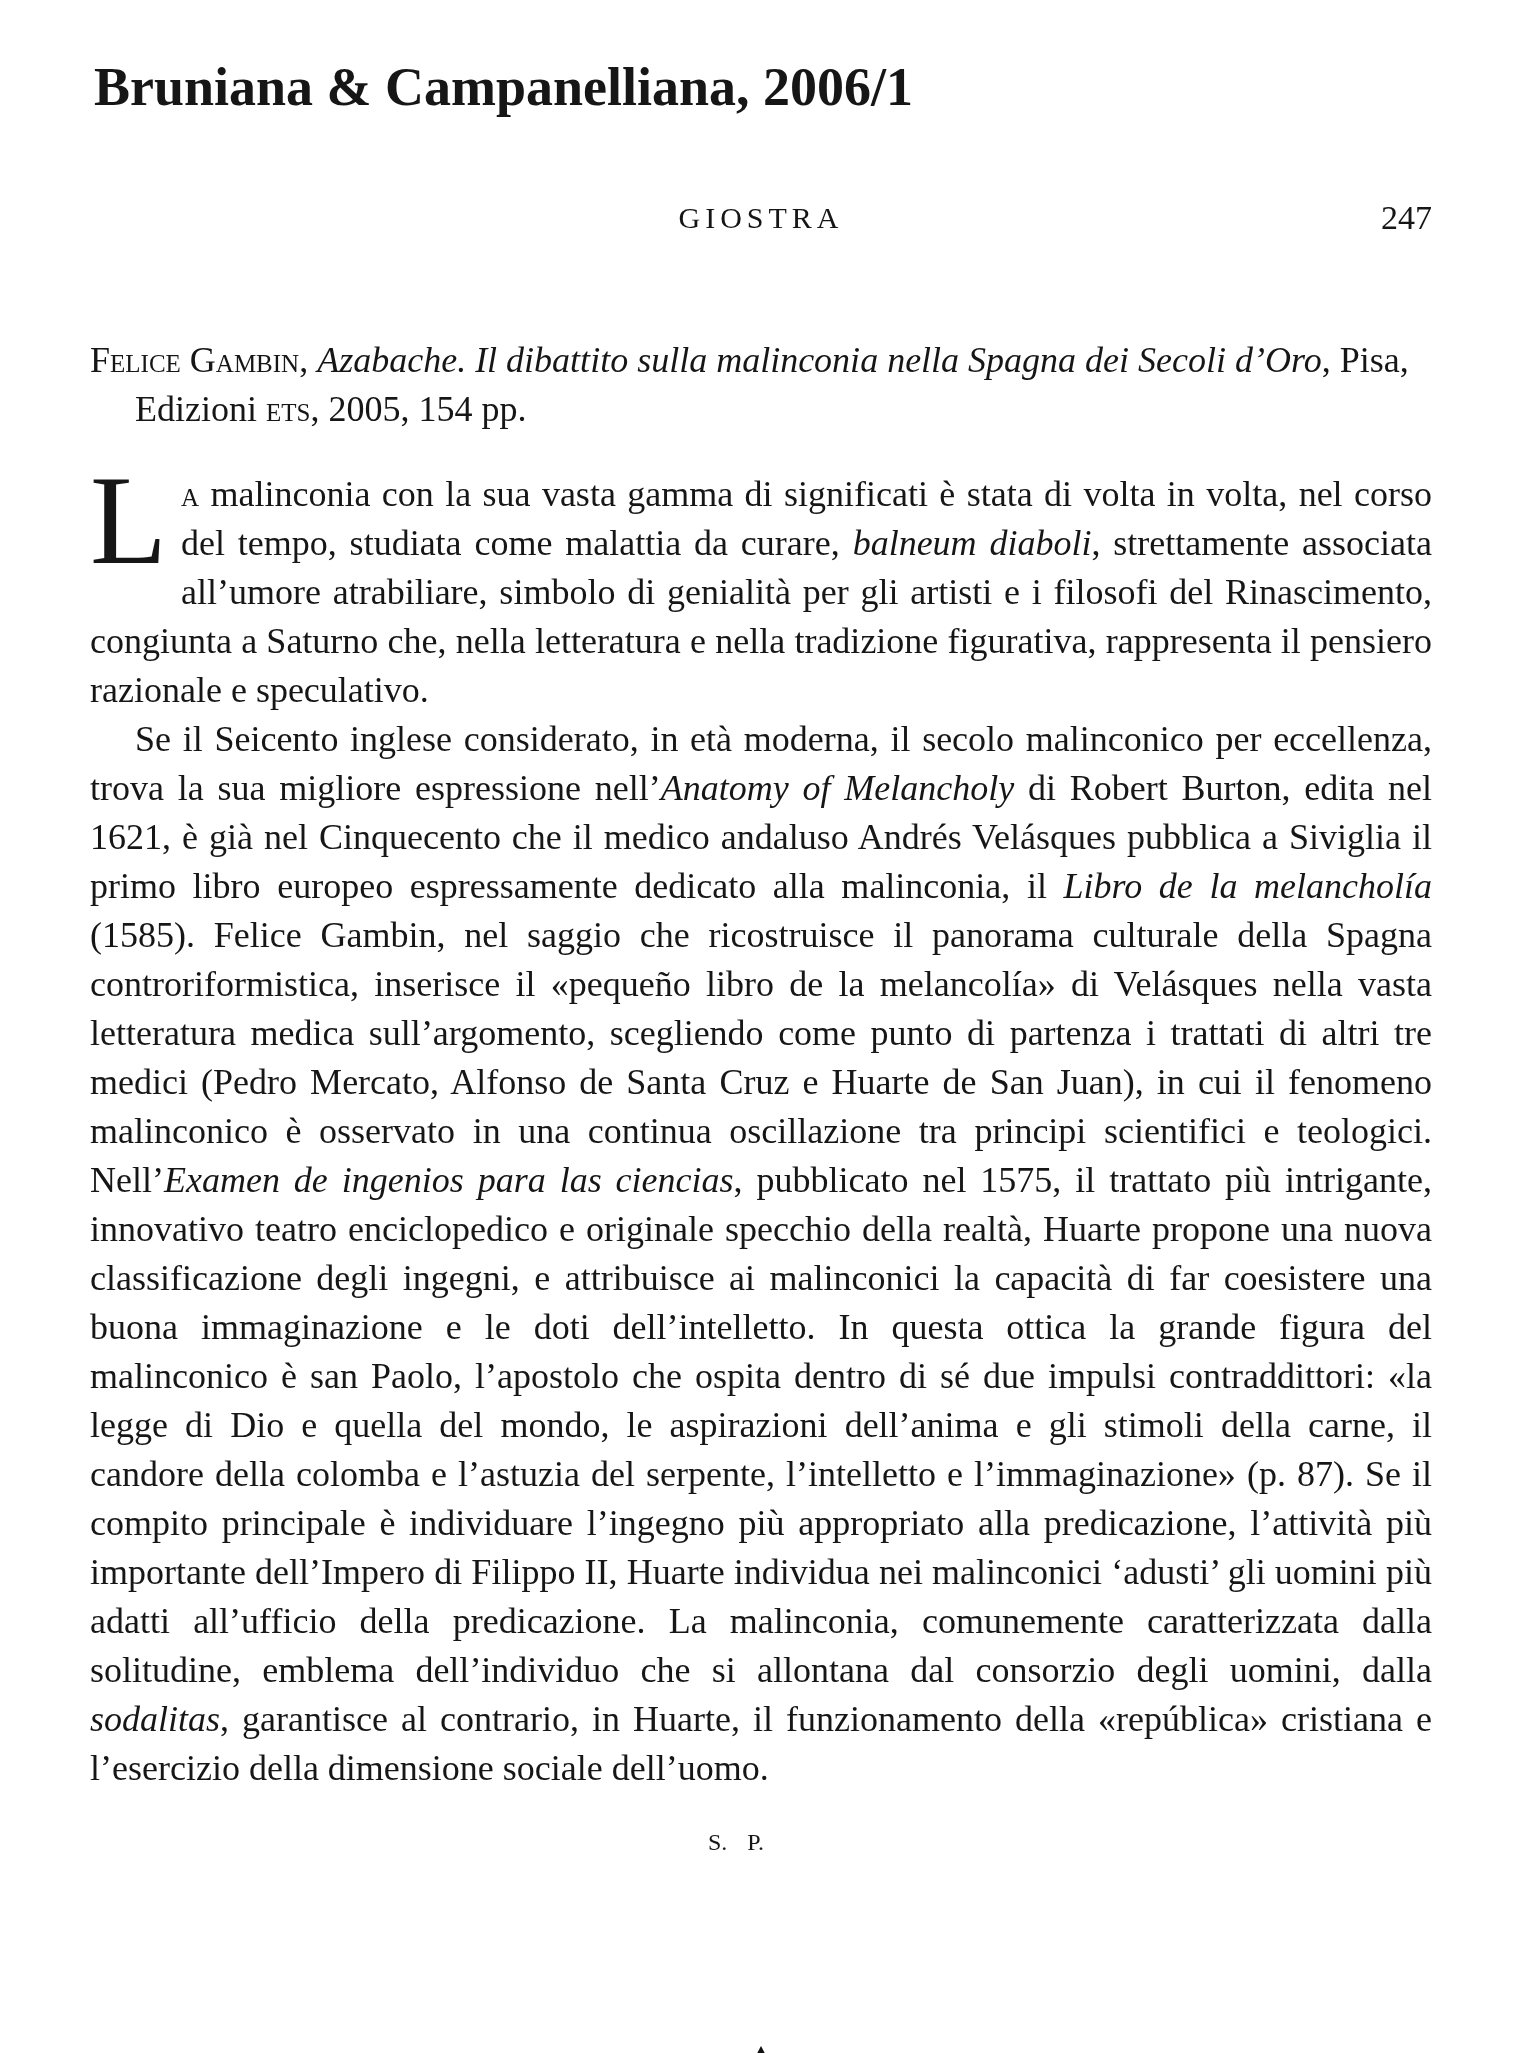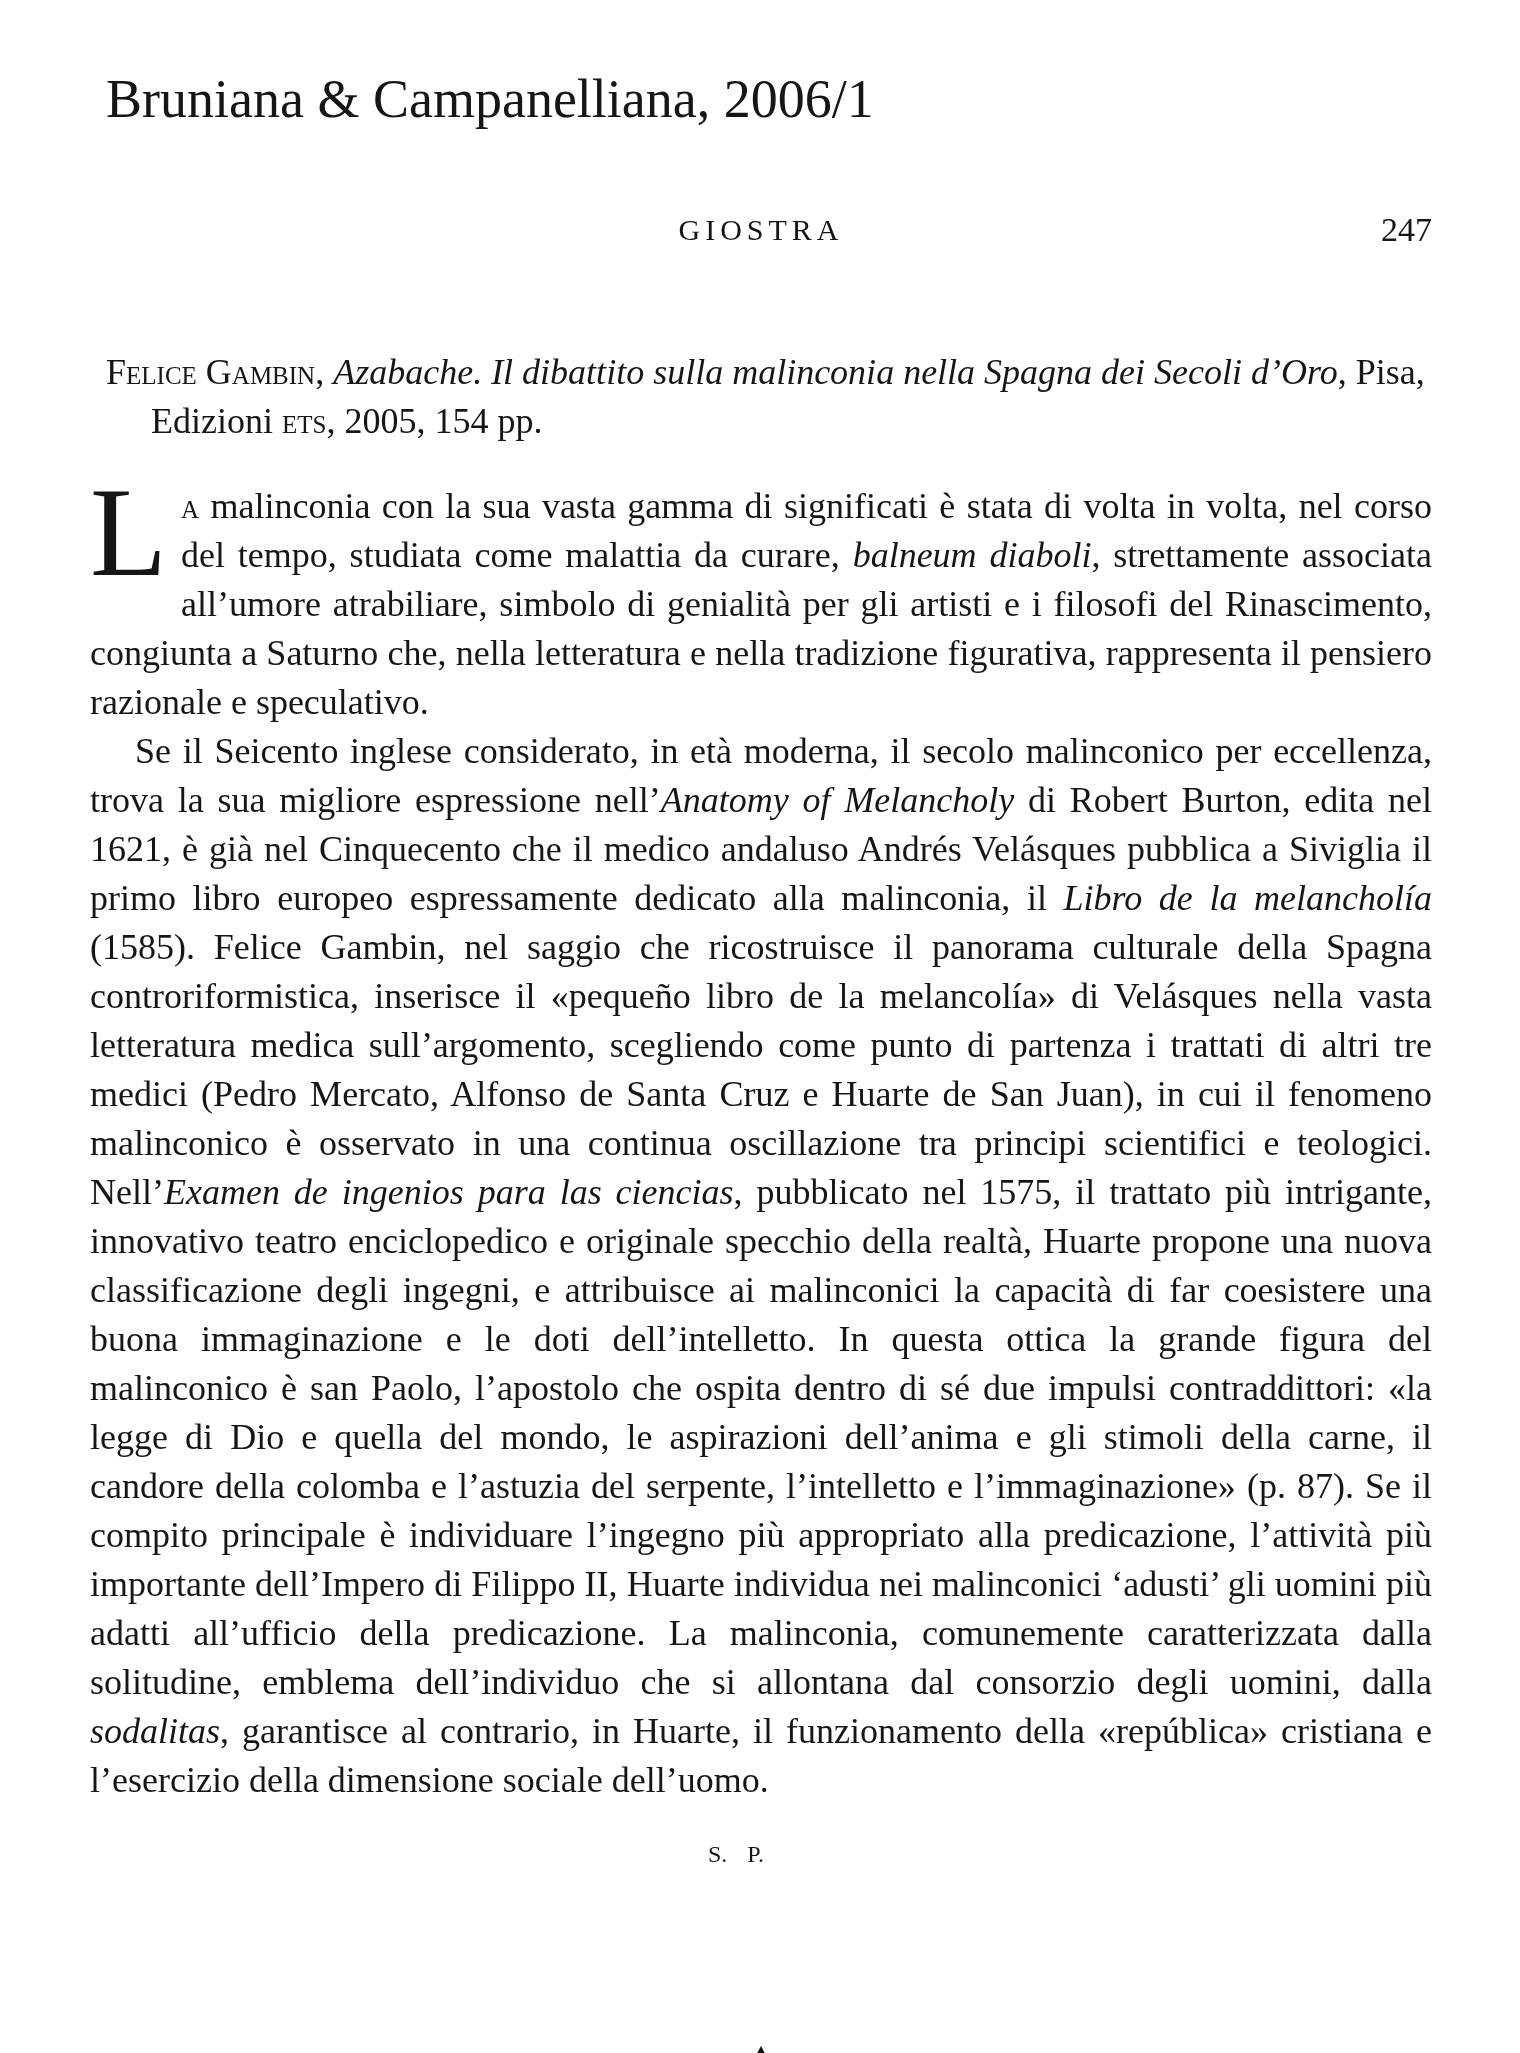--- a/index.html
+++ b/index.html
@@ -13,22 +13,22 @@
     height: 2053px;
     margin: 0 auto;
     background: #ffffff;
     color: #161616;
     font-family: "Liberation Serif", "DejaVu Serif", serif;
     box-sizing: border-box;
     padding: 52px 88px 0 90px;
     overflow: hidden;
   }
   .journal-title {
-    margin: 16px;
-    font-weight: normal;
+    margin: 4px;
+    font-weight: bold;
     font-size: 54px;
     line-height: 1.15;
     letter-spacing: 0;
   }
   .running-head {
     position: relative;
     margin-top: 78px;
     height: 44px;
   }
   .running-section {
@@ -40,21 +40,21 @@
   }
   .page-number {
     position: absolute;
     right: 0;
     top: 0;
     font-size: 34px;
     line-height: 44px;
     text-align: right;
   }
   .review-heading {
-    margin: 96px 0 0 16px;
+    margin: 96px 0 0 0;
     font-size: 36px;
     line-height: 49px;
     padding-left: 45px;
     text-indent: -45px;
   }
   .review-body {
     margin-top: 36px;
   }
   .body-paragraph {
     margin: 0;

